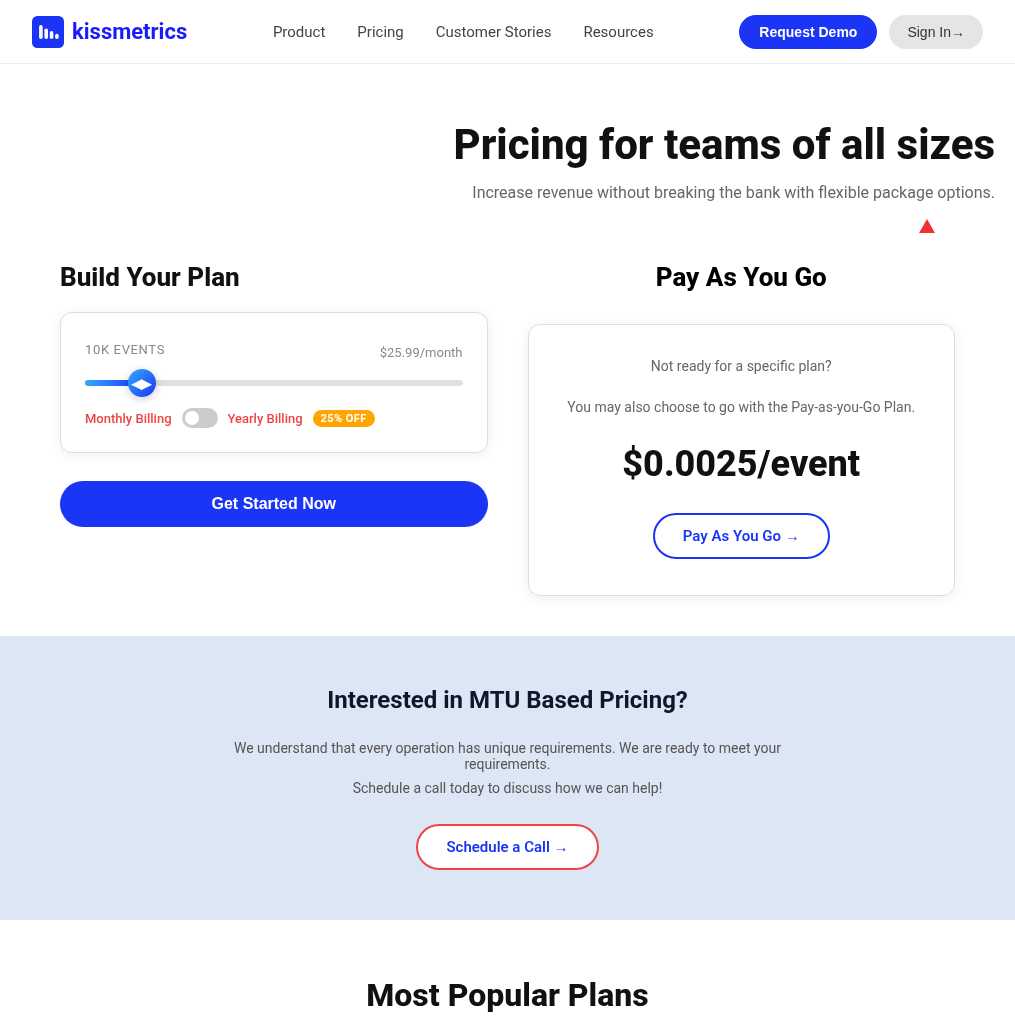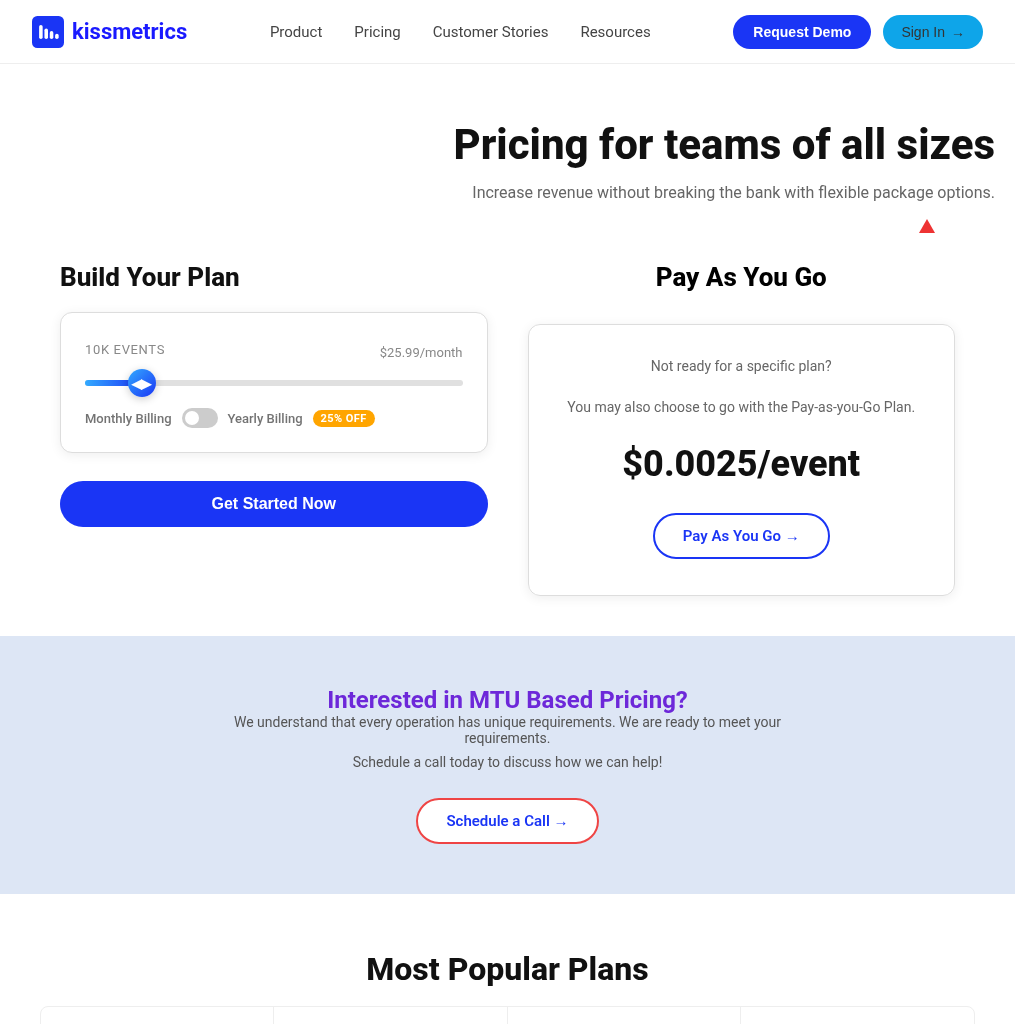--- a/index.html
+++ b/index.html
@@ -15,23 +15,23 @@
     .nav-logo-icon { width: 32px; height: 32px; }
     .nav-logo-text { font-size: 22px; font-weight: 700; color: #1a1aff; }
     .nav-links { display: flex; gap: 32px; }
     .nav-link { text-decoration: none; color: #444; font-size: 15px; }
     .nav-actions { display: flex; align-items: center; gap: 12px; }
     .btn-request-demo {
       background: #1a35f5; color: #fff; border: none; border-radius: 24px;
       padding: 9px 20px; font-size: 14px; font-weight: 600; cursor: pointer;
     }
     .btn-sign-in {
-      background: #0ea5e9; color: #333; border: none; border-radius: 24px;
+      background: #e5e5e5; color: #333; border: none; border-radius: 24px;
       padding: 9px 18px; font-size: 14px; font-weight: 500; cursor: pointer;
-      display: flex; align-items: center; gap: 6px;
+      display: flex; align-items: center; 
     }
 
     
     .hero { text-align: right; padding: 56px 20px 20px; }
     .hero h1 { font-size: 42px; font-weight: 800; color: #111; }
     .hero p { font-size: 16px; color: #666; margin-top: 14px; }
 
     
     .pricing-section {
       display: flex; justify-content: center; gap: 40px;
@@ -75,21 +75,21 @@
     }
     .toggle {
       width: 36px; height: 20px; background: #ccc; border-radius: 10px;
       position: relative; cursor: pointer;
     }
     .toggle::after {
       content: ''; position: absolute; top: 3px; left: 3px;
       width: 14px; height: 14px; background: #fff; border-radius: 50%;
       transition: left 0.2s;
     }
-    .billing-label { font-weight: 500; color: #737373; }
+    .billing-label { font-weight: 500; color: #ef4444; }
     .off-badge {
       background: #ffa500; color: #fff; border-radius: 12px;
       padding: 2px 8px; font-size: 11px; font-weight: 700; letter-spacing: 0.04em;
     }
     .btn-get-started {
       display: block; width: 100%; margin-top: 28px;
       background: #1a35f5; color: #fff; border: none; border-radius: 30px;
       padding: 14px; font-size: 16px; font-weight: 600; cursor: pointer;
       text-align: center;
     }
@@ -108,21 +108,21 @@
     .btn-payg {
       display: inline-block; border: 2px solid #1a35f5; color: #1a35f5; background: #fff;
       border-radius: 30px; padding: 12px 28px; font-size: 15px; font-weight: 600;
       cursor: pointer; text-decoration: none;
     }
 
     
     .mtu-section {
       background: #dde6f5; padding: 50px 40px; text-align: center;
     }
-    .mtu-section h2 { font-size: 24px; font-weight: 700; color: #6d28d9; margin-bottom: 0; }
+    .mtu-section h2 { font-size: 24px; font-weight: 700; color: #0f172a; margin-bottom: 26px; }
     .mtu-section p { font-size: 14px; color: #555; margin-bottom: 8px; max-width: 600px; margin-left: auto; margin-right: auto; }
     .btn-schedule {
       display: inline-block; border: 2px solid #ef4444; color: #1a35f5; background: #fff;
       border-radius: 30px; padding: 12px 28px; font-size: 15px; font-weight: 600;
       cursor: pointer; margin-top: 20px; text-decoration: none;
     }
 
     
     .popular-section { padding: 56px 40px 30px; }
     .popular-section h2 { font-size: 32px; font-weight: 800; color: #111; text-align: center; margin-bottom: 18px; }

